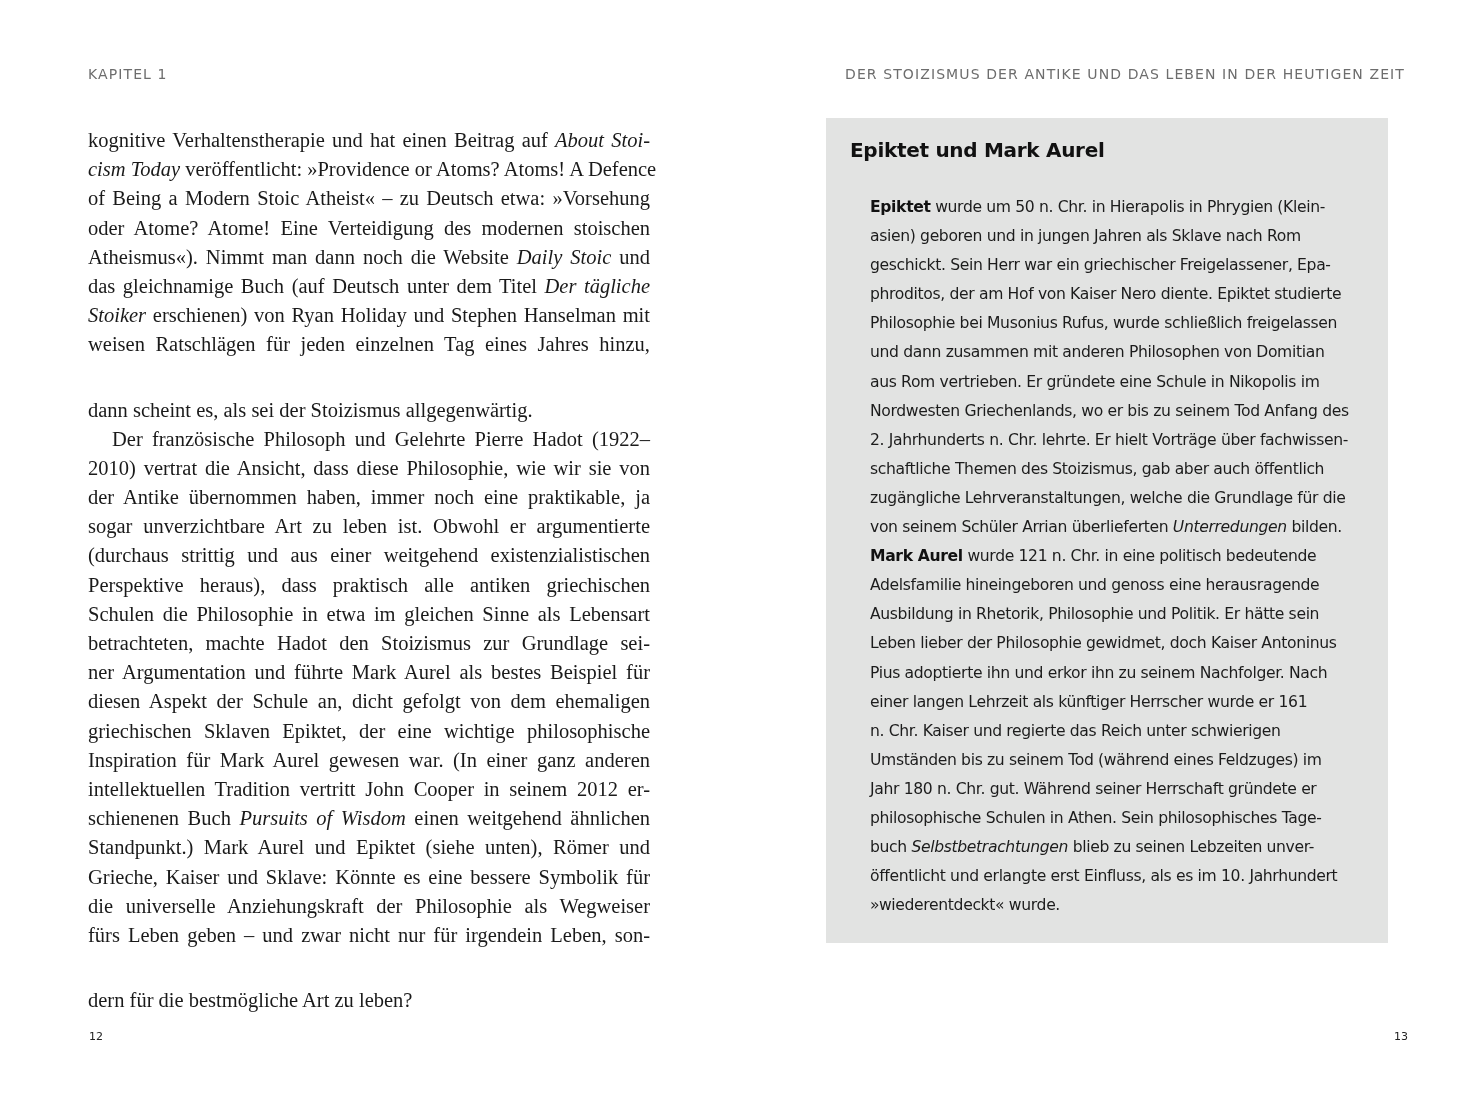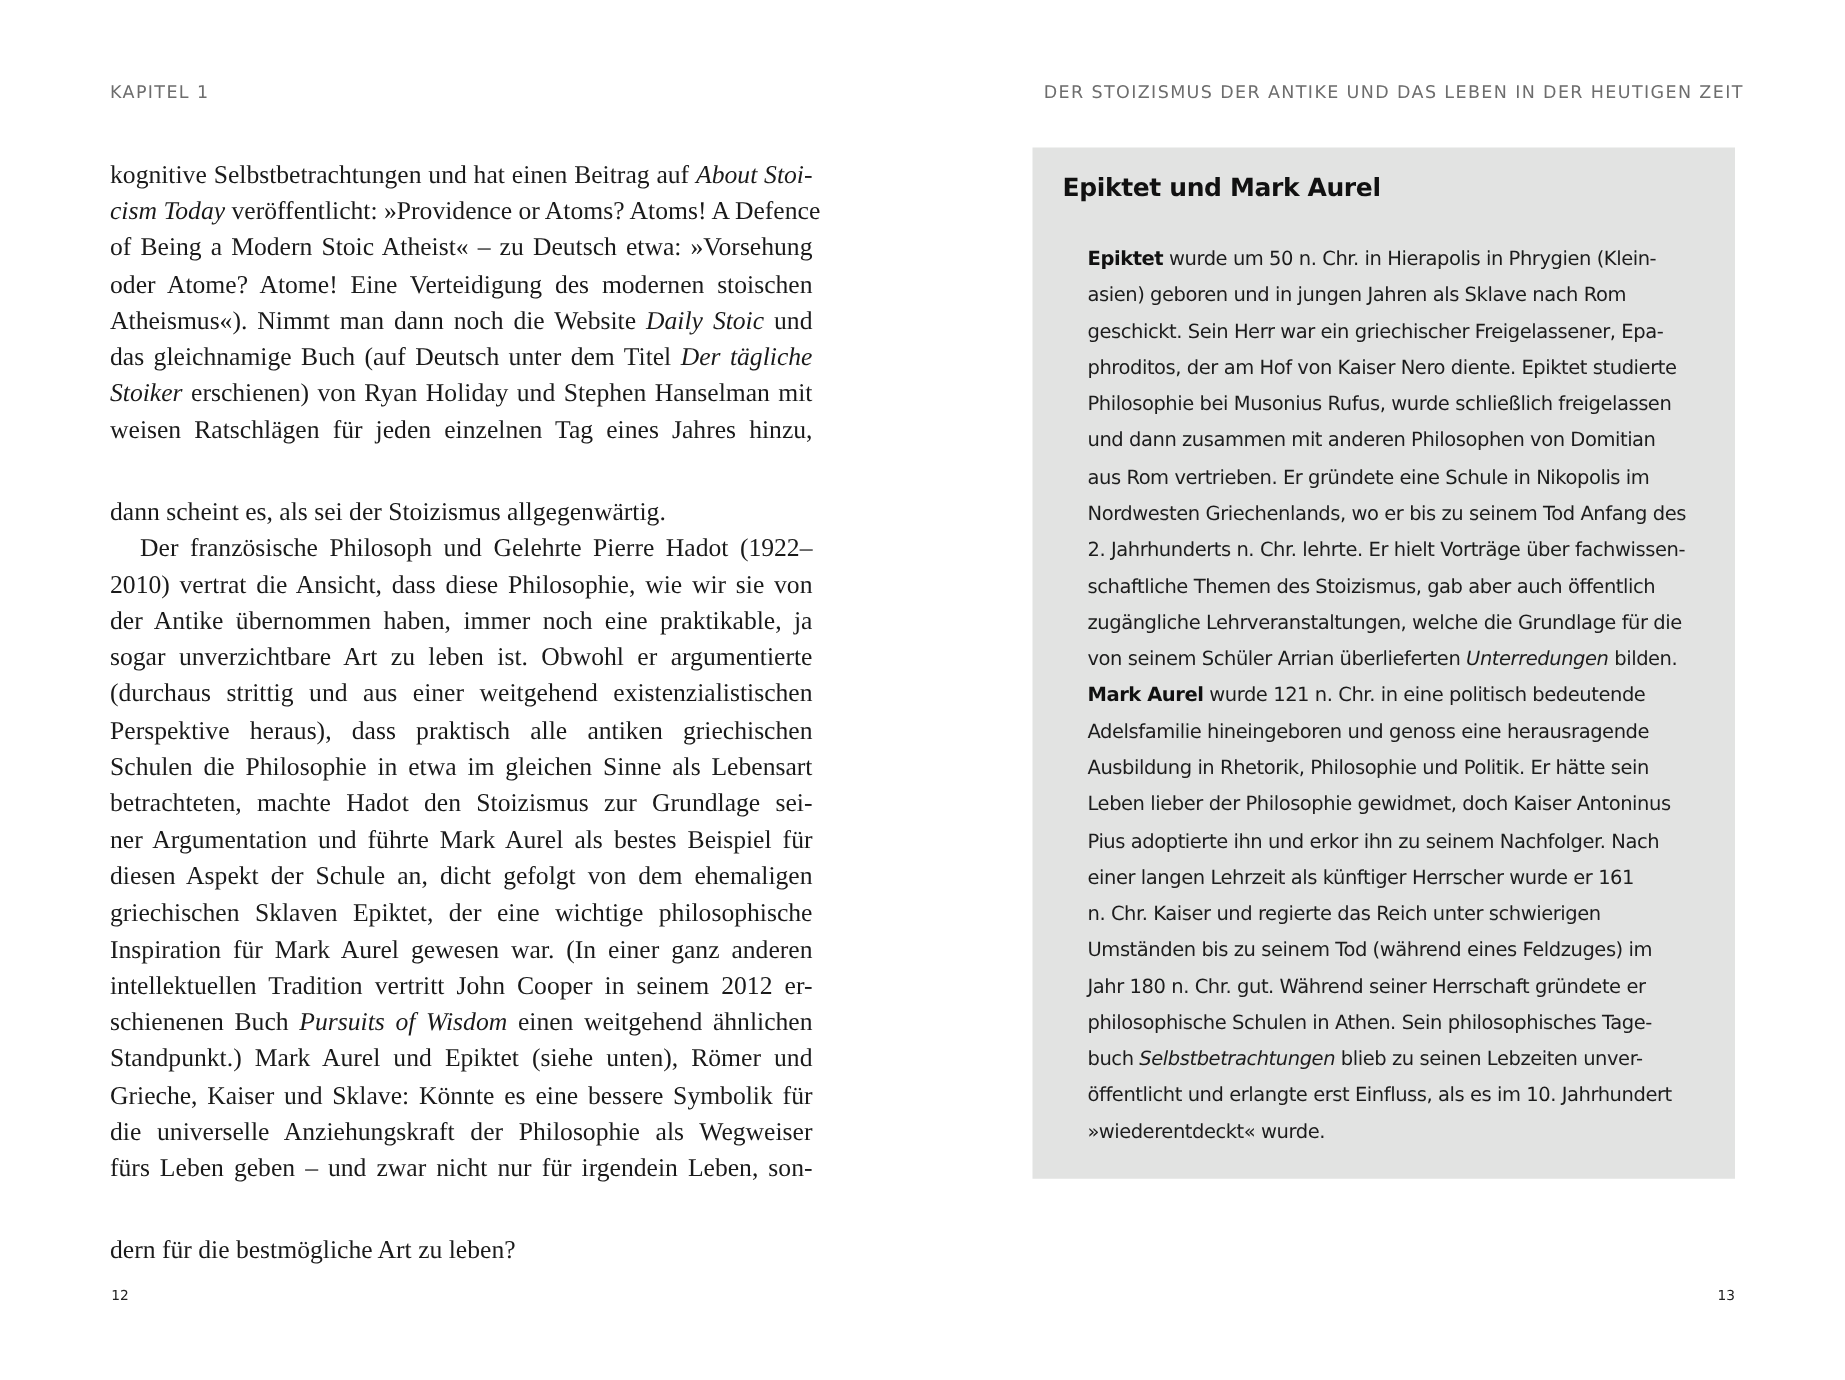--- a/index.html
+++ b/index.html
@@ -1,29 +1,29 @@
 <!DOCTYPE html>
 <html><head>
 <meta charset="utf-8">
 <style>
   html, body { margin: 0; padding: 0; }
   body {
     width: 1476px; height: 1104px; background: #ffffff; position: relative; overflow: hidden;
     color: #1a1a1a;
   }
-  .page { position: absolute; top: 0; height: 1104px; }
+  .page { position: absolute; top: 0; height: 1104px; padding-left: 20px; }
   .page-left { left: 0; width: 738px; }
   .page-right { left: 738px; width: 738px; }
   .running-head {
     position: absolute; top: 66px;
     font-family: "DejaVu Sans", sans-serif; font-size: 14px; letter-spacing: 1.1px;
     color: #6d6d6d; white-space: nowrap;
   }
   .page-left .running-head { left: 88px; }
-  .page-right .running-head { right: 81px; }
+  .page-right .running-head { right: 91px; }
   .body-text {
     position: absolute; left: 88px; top: 126px; width: 562px;
     font-family: "Liberation Serif", serif; font-size: 20.5px; color: #1a1a1a;
   }
   .line {
     display: block; height: 29.2px; line-height: 29.2px; white-space: nowrap;
     text-align: justify; text-align-last: justify;
   }
   .line.last { text-align: left; text-align-last: left; margin-top: 36px; }
   .line.indent { padding-left: 24px; }
@@ -51,21 +51,21 @@
   .page-left .folio { left: 89px; }
   .page-right .folio { right: 88px; }
   i { font-style: italic; }
 </style>
 </head>
 <body>
 
 <div class="page page-left">
   <div class="running-head">KAPITEL 1</div>
   <div class="body-text" id="left-body">
-      <span class="line"><span>kognitive Selbstbetrachtungen und hat einen Beitrag auf </span><i>About Stoi-</i></span>
+      <span class="line"><span>kognitive Verhaltenstherapie und hat einen Beitrag auf </span><i>About Stoi-</i></span>
       <span class="line"><i>cism Today</i><span> veröffentlicht: »Providence or Atoms? Atoms! A Defence</span></span>
       <span class="line"><span>of Being a Modern Stoic Atheist« – zu Deutsch etwa: »Vorsehung</span></span>
       <span class="line"><span>oder Atome? Atome! Eine Verteidigung des modernen stoischen</span></span>
       <span class="line"><span>Atheismus«). Nimmt man dann noch die Website </span><i>Daily Stoic</i><span> und</span></span>
       <span class="line"><span>das gleichnamige Buch (auf Deutsch unter dem Titel </span><i>Der tägliche</i></span>
       <span class="line"><i>Stoiker</i><span> erschienen) von Ryan Holiday und Stephen Hanselman mit</span></span>
       <span class="line"><span>weisen Ratschlägen für jeden einzelnen Tag eines Jahres hinzu,</span></span>
       <span class="line last"><span>dann scheint es, als sei der Stoizismus allgegenwärtig.</span></span>
       <span class="line indent"><span>Der französische Philosoph und Gelehrte Pierre Hadot (1922–</span></span>
       <span class="line"><span>2010) vertrat die Ansicht, dass diese Philosophie, wie wir sie von</span></span>

